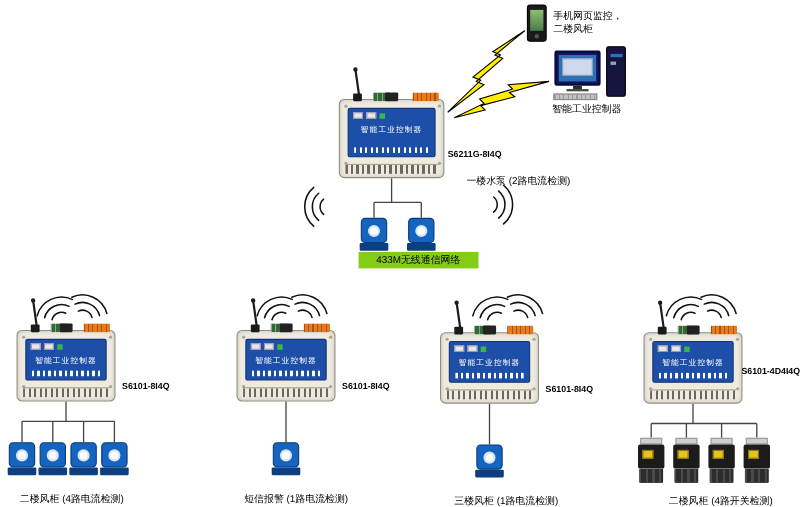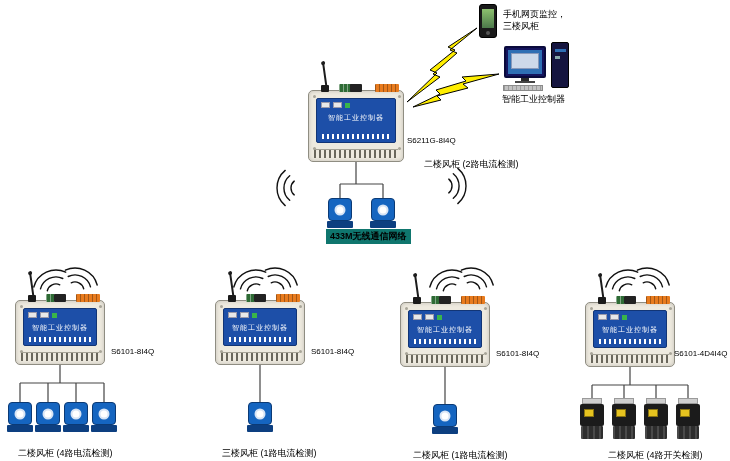--- a/index.html
+++ b/index.html
@@ -48,24 +48,24 @@
   
   .relay { position:absolute; width:24px; height:42px; }
   .relay-top { position:absolute; left:2px; top:0; width:20px; height:6px; background:#cfcfcf; border:1px solid #9a9a9a; }
   .relay-body { position:absolute; left:0; top:6px; width:24px; height:22px; background:#1b1b1b; border-radius:2px; }
   .relay-window { position:absolute; left:4px; top:11px; width:10px; height:8px; background:#e6c31f; border:1px solid #8a7410; }
   .relay-base { position:absolute; left:1px; top:28px; width:22px; height:13px; background:#2d2d2d; border-radius:1px;
                 background-image:repeating-linear-gradient(90deg, #4a4a4a 0 2px, transparent 2px 6px); }
 
   
   .lbl { position:absolute; color:#000; white-space:nowrap; }
-  .model { font-size:8px; }
+  .model { font-size:8px;font-weight:bold; }
   .caption { font-size:9px; }
-  .netlabel { position:absolute; left:326px; top:229px; background:#0f766e; color:#000;
-              font-size:9px; font-weight:bold; padding:1px 4px; white-space:nowrap; }
+  .netlabel { position:absolute; left:326px; top:229px; background:#84cc16; color:#000;
+              font-size:9px; font-weight:normal; padding:1px 16px; white-space:nowrap; }
   .phone-cap { left:503px; top:8px; font-size:9px; line-height:1.35; white-space:pre-line; }
   .pc-cap { left:502px; top:93px; font-size:9px; }
 
   
   .phone { position:absolute; left:479px; top:4px; width:18px; height:34px; background:#1a1a1a;
            border:1px solid #000; border-radius:3px; }
   .phone-screen { position:absolute; left:2px; top:4px; right:2px; height:19px;
                   background:linear-gradient(#8cc06e, #4d7a4b); }
   .phone-btn { position:absolute; left:50%; bottom:2px; width:4px; height:4px; transform:translateX(-50%);
                background:#555; border-radius:50%; }
@@ -161,21 +161,21 @@
         <span class="port"></span>
         <span class="port"></span>
         <span class="led"></span>
       </div>
       <div class="ptitle">智能工业控制器</div>
       <div class="pterm"></div>
     </div>
     <div class="cterm"></div>
   </div>
   <span class="lbl model" style="left:407px;top:136px">S6211G-8I4Q</span>
-  <span class="lbl caption" style="left:424px;top:158px">二楼风柜  (2路电流检测)</span>
+  <span class="lbl caption" style="left:424px;top:158px">一楼水泵  (2路电流检测)</span>
 
   <div class="ct" style="left:327px;top:198px">
     <div class="ct-body">
         <div class="ct-hole"></div>
       </div>
     <div class="ct-base"></div>
   </div>
   <div class="ct" style="left:370px;top:198px">
     <div class="ct-body">
         <div class="ct-hole"></div>
@@ -183,21 +183,21 @@
     <div class="ct-base"></div>
   </div>
 
   <div class="netlabel">433M无线通信网络</div>
 
   <div class="phone">
     <div class="phone-screen"></div>
     <div class="phone-btn"></div>
   </div>
   <span class="lbl phone-cap">手机网页监控，
-三楼风柜</span>
+二楼风柜</span>
 
   <div class="monitor">
     <div class="monitor-screen">
       <div class="monitor-window"></div>
     </div>
   </div>
   <div class="mstand"></div>
   <div class="mfoot"></div>
   <div class="kbd"></div>
   <div class="tower">
@@ -269,21 +269,21 @@
     </div>
     <div class="cterm"></div>
   </div>
   <span class="lbl model" style="left:311px;top:347px">S6101-8I4Q</span>
   <div class="ct" style="left:247px;top:402px">
     <div class="ct-body">
         <div class="ct-hole"></div>
       </div>
     <div class="ct-base"></div>
   </div>
-  <span class="lbl caption" style="left:222px;top:447px">三楼风柜  (1路电流检测)</span>
+  <span class="lbl caption" style="left:222px;top:447px">短信报警  (1路电流检测)</span>
 
   <div class="controller" style="left:400px;top:302px;width:90px;height:65px">
     <div class="antenna-rod"></div>
     <div class="antenna-base"></div>
     <div class="tb tb-green"></div>
     <div class="tb tb-black"></div>
     <div class="tb tb-orange"></div>
     <div class="screws screws-s"></div>
     <div class="panel">
       <div class="ports">
@@ -296,41 +296,41 @@
     </div>
     <div class="cterm"></div>
   </div>
   <span class="lbl model" style="left:496px;top:349px">S6101-8I4Q</span>
   <div class="ct" style="left:432px;top:404px">
     <div class="ct-body">
         <div class="ct-hole"></div>
       </div>
     <div class="ct-base"></div>
   </div>
-  <span class="lbl caption" style="left:413px;top:449px">二楼风柜  (1路电流检测)</span>
+  <span class="lbl caption" style="left:413px;top:449px">三楼风柜  (1路电流检测)</span>
 
   <div class="controller" style="left:585px;top:302px;width:90px;height:65px">
     <div class="antenna-rod"></div>
     <div class="antenna-base"></div>
     <div class="tb tb-green"></div>
     <div class="tb tb-black"></div>
     <div class="tb tb-orange"></div>
     <div class="screws screws-s"></div>
     <div class="panel">
       <div class="ports">
         <span class="port"></span>
         <span class="port"></span>
         <span class="led"></span>
       </div>
       <div class="ptitle">智能工业控制器</div>
       <div class="pterm"></div>
     </div>
     <div class="cterm"></div>
   </div>
-  <span class="lbl model" style="left:674px;top:349px">S6101-4D4I4Q</span>
+  <span class="lbl model" style="left:674px;top:333px">S6101-4D4I4Q</span>
   <div class="relay" style="left:580px;top:398px">
     <div class="relay-top"></div>
     <div class="relay-body"></div>
     <div class="relay-window"></div>
     <div class="relay-base"></div>
   </div>
   <div class="relay" style="left:612px;top:398px">
     <div class="relay-top"></div>
     <div class="relay-body"></div>
     <div class="relay-window"></div>

